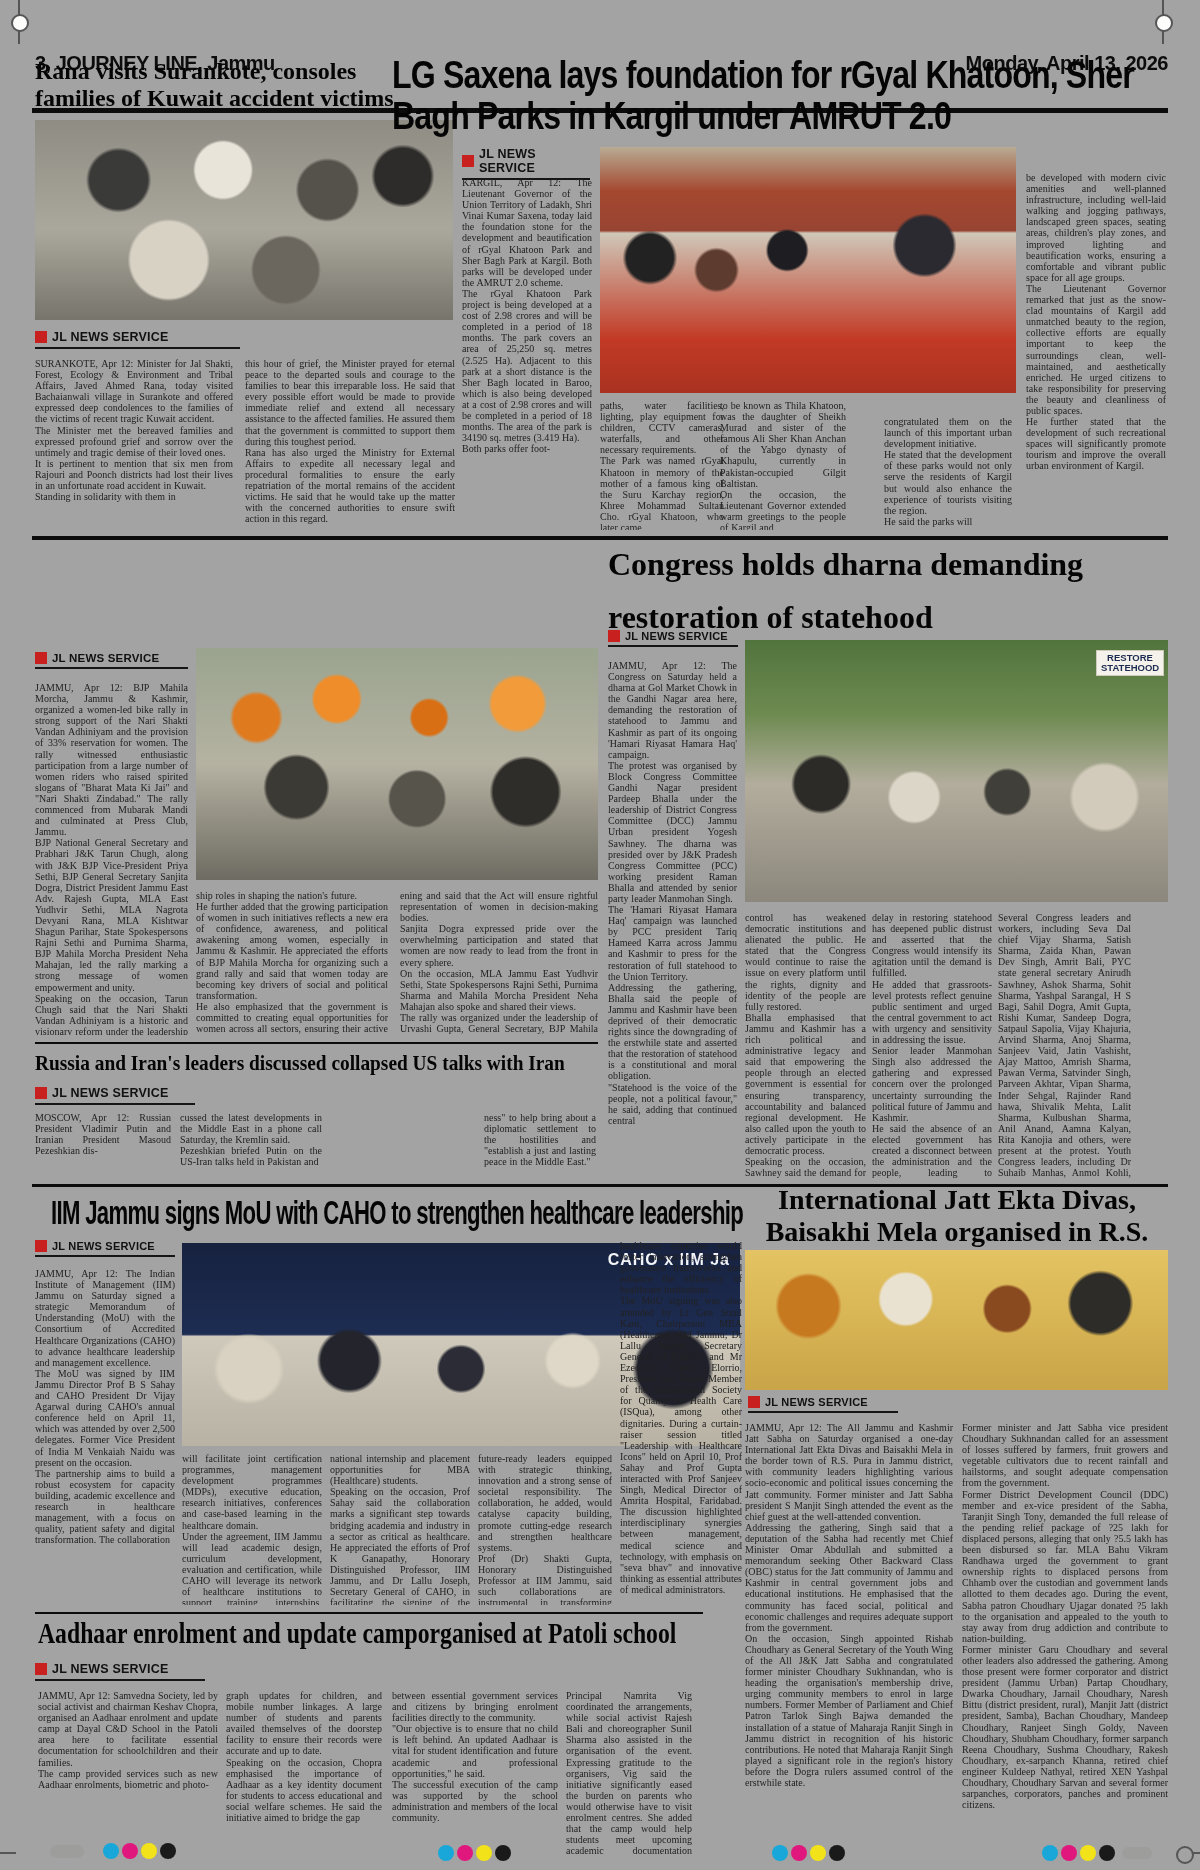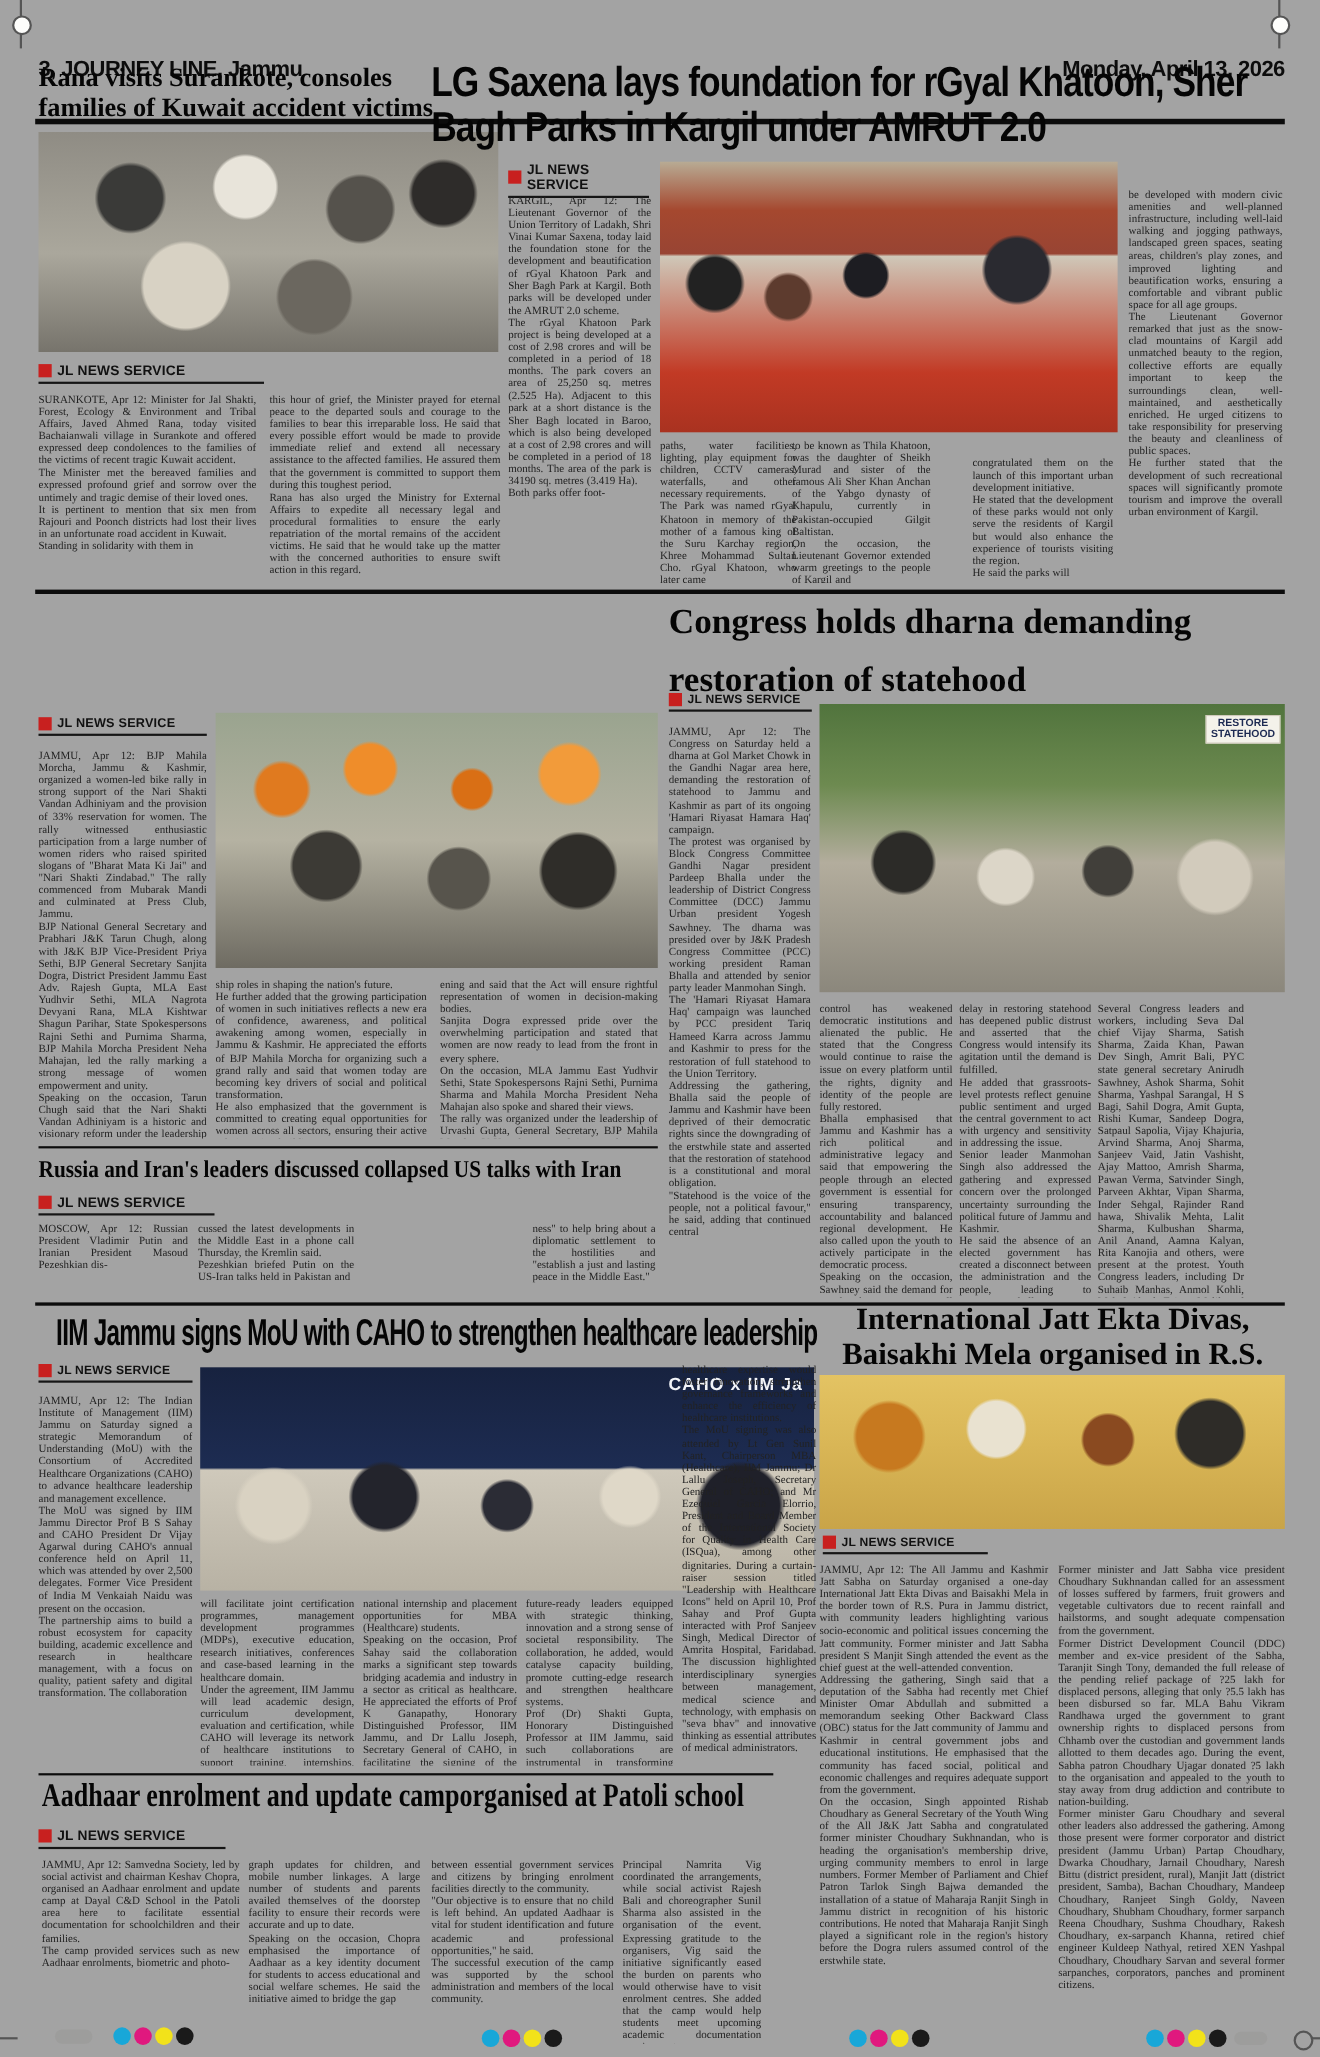--- a/index.html
+++ b/index.html
@@ -176,21 +176,21 @@
   <div class="abs rule" style="left:35px;top:1042px;width:563px;height:2px;"></div>
 
   <div class="abs" style="left:35px;top:1050px;width:565px;height:30px;overflow:hidden;">
     <div class="hl-serif" style="width:640px;font-size:22px;line-height:26px;transform:scaleX(0.88);transform-origin:top left;white-space:nowrap;">Russia and Iran's leaders discussed collapsed US talks with Iran</div>
   </div>
   <div class="abs jl-tag" style="left:35px;top:1086px;width:160px;">
     <span class="jl-sq"></span>
     <span>JL NEWS SERVICE</span>
   </div>
   <div class="abs body-col" style="left:35px;top:1112px;width:136px;height:64px;">MOSCOW, Apr 12: Russian President Vladimir Putin and Iranian President Masoud Pezeshkian dis-</div>
-  <div class="abs body-col" style="left:180px;top:1112px;width:142px;height:64px;">cussed the latest developments in the Middle East in a phone call Thursday, the Kremlin said.
+  <div class="abs body-col" style="left:180px;top:1112px;width:142px;height:64px;">cussed the latest developments in the Middle East in a phone call Saturday, the Kremlin said.
 Pezeshkian briefed Putin on the US-Iran talks held in Pakistan and</div>
   <div class="abs body-col" style="left:484px;top:1112px;width:112px;height:64px;">ness" to help bring about a diplomatic settlement to the hostilities and "establish a just and lasting peace in the Middle East."</div>
 
   <div class="abs rule" style="left:32px;top:1184px;width:1136px;height:3px;"></div>
 
   <div class="abs" style="left:35px;top:1194px;width:710px;height:38px;overflow:hidden;margin-left:16px;">
     <div class="hl-sans" style="width:1090px;font-size:34px;line-height:37px;transform:scaleX(0.65);white-space:nowrap;">IIM Jammu signs MoU with CAHO to strengthen healthcare leadership</div>
   </div>
   <div class="abs jl-tag" style="left:35px;top:1240px;width:140px;">
     <span class="jl-sq"></span>

